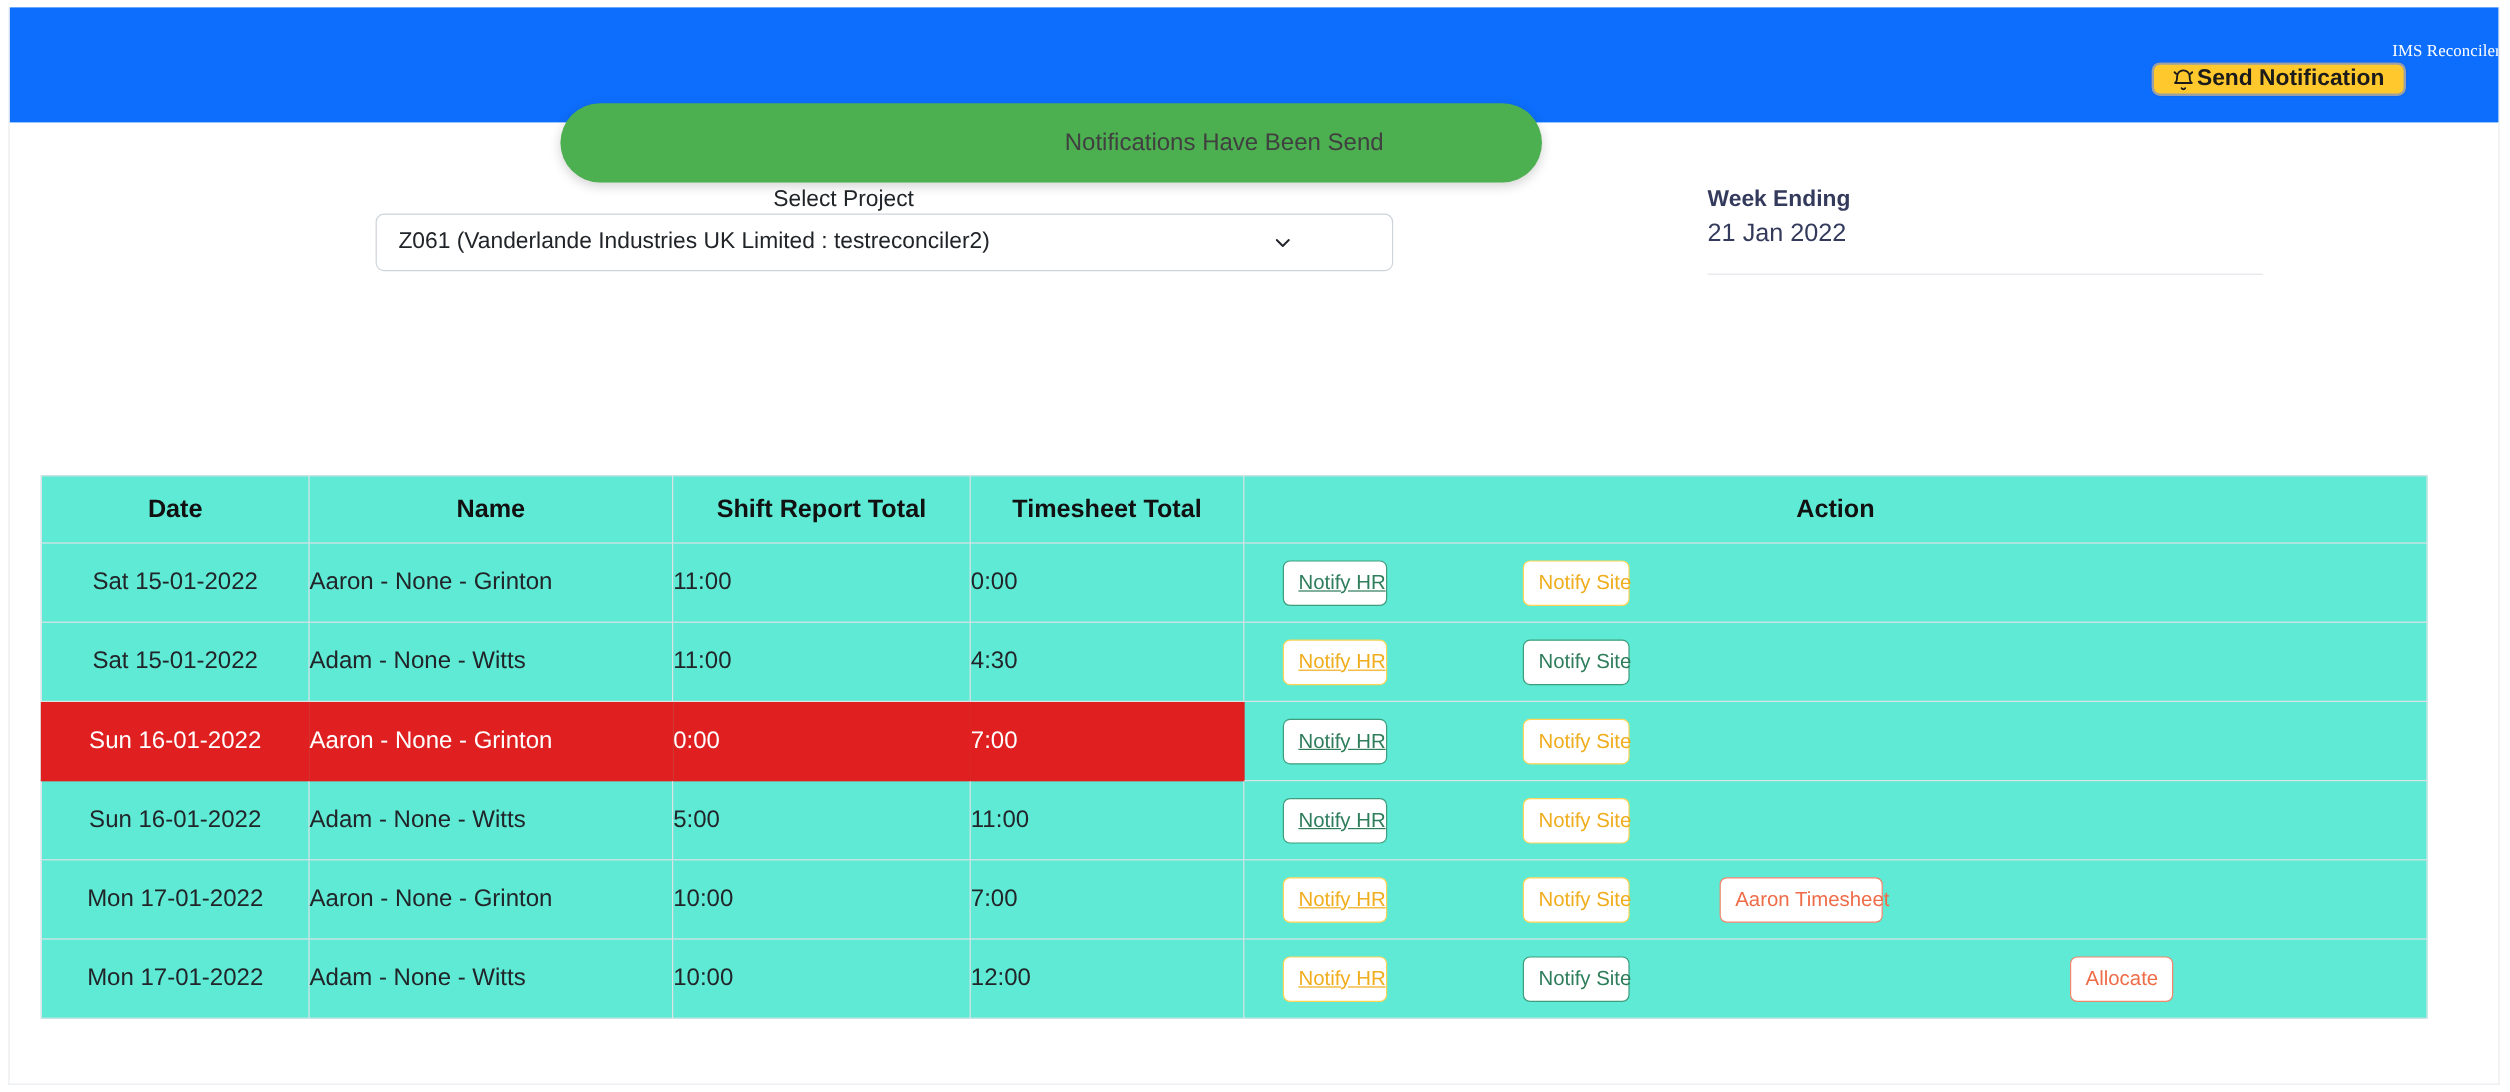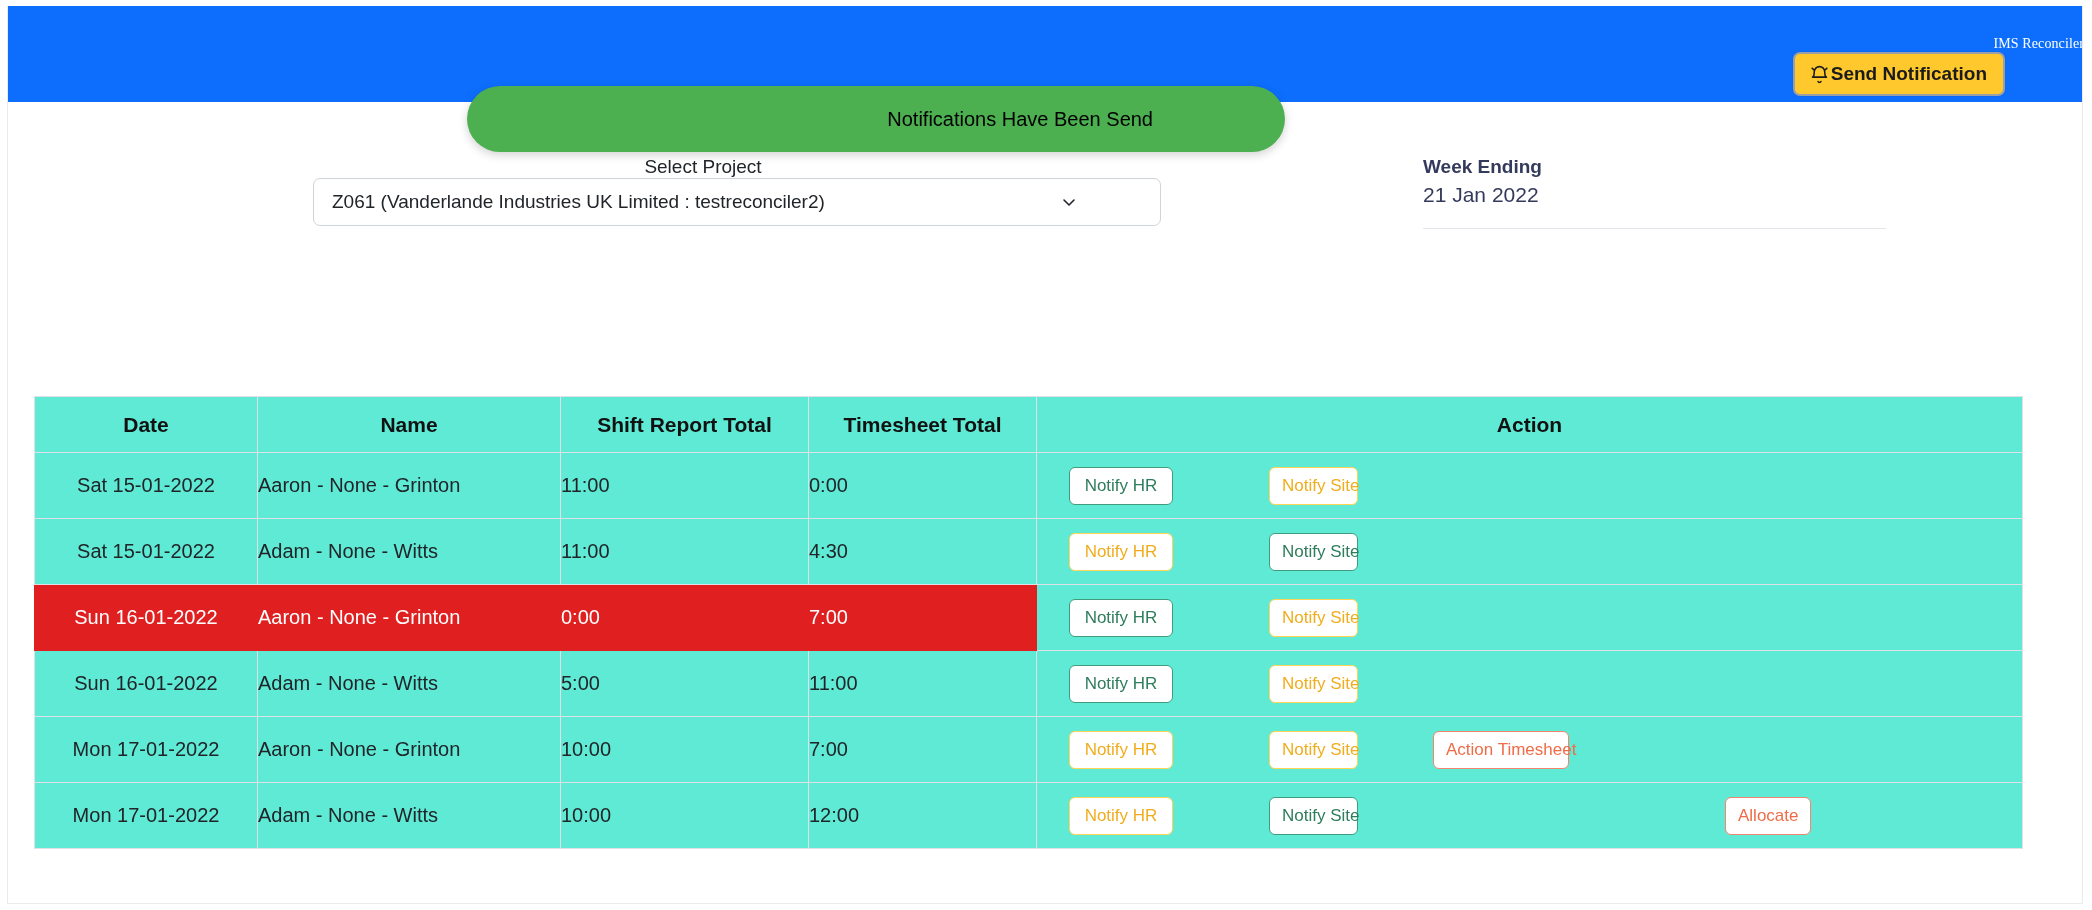--- a/index.html
+++ b/index.html
@@ -47,21 +47,21 @@
     font-size: 14px;
     font-weight: 400;
     letter-spacing: .1px;
     font-family: Liberation Serif, serif;
   }
 
   .send-notification-btn {
     position: absolute;
     right: 79px;
     top: 46px;
-    height: 44px;
+    height: 28px;
     padding: 0 16px 0 14px;
     display: flex;
     align-items: center;
     gap: 1px;
     background: #ffc82c;
     border: 2px solid #9aa0a6;
     border-radius: 7px;
     color: #1b1b1b;
     font-size: 19px;
     font-weight: 700;
@@ -78,21 +78,21 @@
     top: 80px;
     width: 818px;
     height: 66px;
     background: #4caf50;
     border-radius: 34px;
     box-shadow: 0 3px 10px rgba(0,0,0,0.18);
     display: flex;
     align-items: center;
     justify-content: flex-end;
     padding-right: 132px;
-    color: #000000;
+    color: #404040;
     font-size: 20px;
     z-index: 5;
   }
 
   
   .filter-row {
     position: absolute;
     left: 0;
     top: 150px;
     width: 2076px;
@@ -239,21 +239,21 @@
     font-size: 17px;
     font-family: "Liberation Sans", sans-serif;
     cursor: pointer;
     white-space: nowrap;
     line-height: 36px;
   }
   .btn-green  { border-color: #3f9d7d; color: #2e7d5b; }
   .btn-yellow { border-color: #ffd454; color: #f0ad1e; }
   .btn-salmon { border-color: #f3866a; color: #ef6c48; }
 
-  .slot-hr       { left: 32px;  width: 104px;  }
+  .slot-hr       { left: 32px;  width: 87px; text-decoration: underline;  }
   .slot-site     { left: 232px; width: 89px;  }
   .slot-accept   { left: 396px; width: 136px; }
   .slot-allocate { left: 688px; width: 86px;  }
 </style>
 </head>
 <body>
 
 <div class="page-frame">
 
   <div class="navbar">
@@ -368,21 +368,21 @@
           </tr>
           <tr>
             <td class="cell-date">Mon 17-01-2022</td>
             <td class="cell-name">Aaron - None - Grinton</td>
             <td class="cell-shift">10:00</td>
             <td class="cell-ts">7:00</td>
             <td class="cell-action">
               <div class="action-slots">
                 <button class="btn-outline slot-hr btn-yellow">Notify HR</button>
                 <button class="btn-outline slot-site btn-yellow">Notify Site</button>
-                <button class="btn-outline slot-accept btn-salmon">Action Timesheet</button>
+                <button class="btn-outline slot-accept btn-salmon">Aaron Timesheet</button>
               </div>
             </td>
           </tr>
           <tr>
             <td class="cell-date">Mon 17-01-2022</td>
             <td class="cell-name">Adam - None - Witts</td>
             <td class="cell-shift">10:00</td>
             <td class="cell-ts">12:00</td>
             <td class="cell-action">
               <div class="action-slots">

